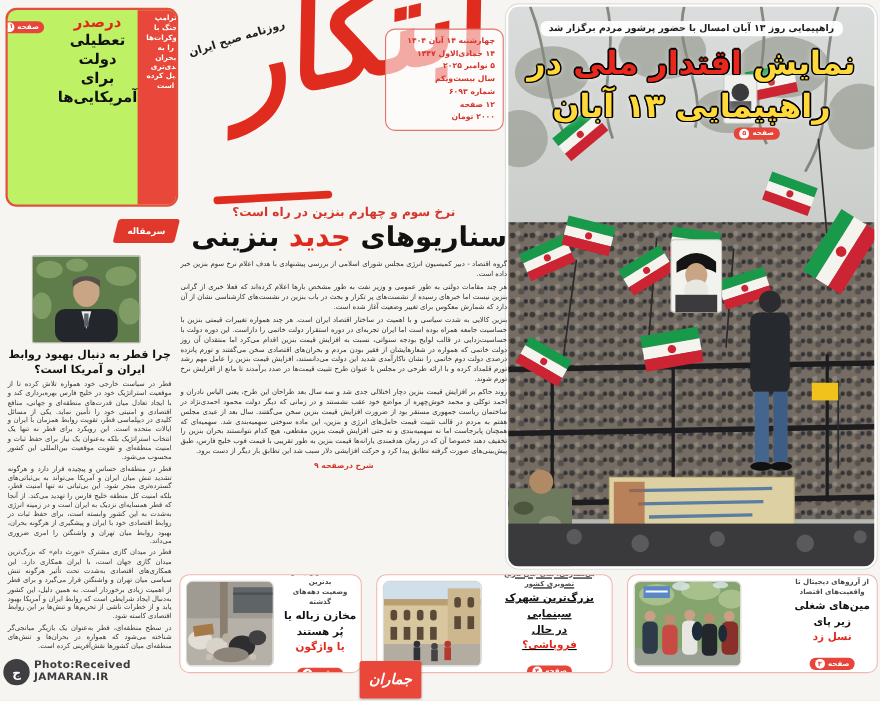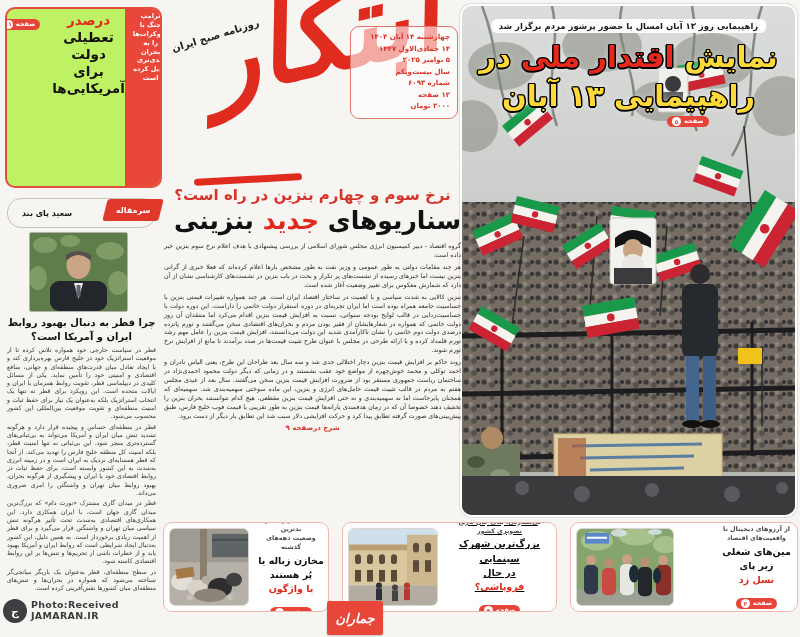--- a/index.html
+++ b/index.html
@@ -41,21 +41,21 @@
         font-style:italic;transform:rotate(-13deg);font-family:"DejaVu Serif","Liberation Serif",serif;}
   .logo-tag{position:absolute;left:12px;top:30px;color:#1d1d1d;font-size:10px;font-weight:bold;
         transform:rotate(-17deg);white-space:nowrap;}
   .logo-tail{position:absolute;left:36px;top:176px;width:108px;height:7px;background:#e02b1f;
         border-radius:4px;transform:rotate(-3deg);}
   .datebox{left:350px;top:26px;width:92px;border:1px solid #e2756a;border-radius:9px;
         padding:5px 7px;color:#d5352b;font-size:7px;font-weight:bold;line-height:1.65;text-align:right;background:rgba(255,255,255,.6);}
 
   
   .main{left:164px;top:176px;width:297px;height:336px;}
-  .main .kick{text-align:center;color:#d5352b;font-weight:bold;font-size:15px;margin-top:10px;}
+  .main .kick{text-align:center;color:#d5352b;font-weight:bold;font-size:11px;margin-top:10px;}
   .main .hl{text-align:right;font-weight:bold;font-size:25px;color:#111;margin-top:2px;}
   .main .hl .red{color:#e0281c;}
   .main .body{margin-top:7px;font-size:6.3px;line-height:1.42;color:#2b2b2b;text-align:justify;}
   .main .body p{margin:0 0 3px;}
   .main .cont{color:#d5352b;font-weight:bold;font-size:7px;text-align:center;margin-top:2px;}
 
   
   .edit{left:5px;top:196px;width:153px;height:416px;}
   .edit .head{position:absolute;left:2px;top:2px;right:2px;height:28px;border:1px solid #c6c2bc;border-radius:14px;}
   .edit .ribbon{position:absolute;right:-3px;top:3px;width:56px;height:22px;background:#e0392b;
@@ -307,23 +307,20 @@
     <div class="body">
       <p>گروه اقتصاد - دبیر کمیسیون انرژی مجلس شورای اسلامی از بررسی پیشنهادی با هدف اعلام نرخ سوم بنزین خبر داده است.</p>
       <p>هر چند مقامات دولتی به طور عمومی و وزیر نفت به طور مشخص بارها اعلام کرده‌اند که فعلا خبری از گرانی بنزین نیست اما خبرهای رسیده از نشست‌های پر تکرار و بحث در باب بنزین در نشست‌های کارشناسی نشان از آن دارد که شمارش معکوس برای تغییر وضعیت آغاز شده است.</p>
       <p>بنزین کالایی به شدت سیاسی و با اهمیت در ساختار اقتصاد ایران است. هر چند همواره تغییرات قیمتی بنزین با حساسیت جامعه همراه بوده است اما ایران تجربه‌ای در دوره استقرار دولت خاتمی را داراست. این دوره دولت با حساسیت‌زدایی در قالب لوایح بودجه سنواتی، نسبت به افزایش قیمت بنزین اقدام می‌کرد اما منتقدان آن روز دولت خاتمی که همواره در شعارهایشان از فقیر بودن مردم و بحران‌های اقتصادی سخن می‌گفتند و تورم پانزده درصدی دولت دوم خاتمی را نشان ناکارآمدی شدید این دولت می‌دانستند، افزایش قیمت بنزین را عامل مهم رشد تورم قلمداد کرده و با ارائه طرحی در مجلس با عنوان طرح تثبیت قیمت‌ها در صدد برآمدند تا مانع از افزایش نرخ تورم شوند.</p>
       <p>روند حاکم بر افزایش قیمت بنزین دچار اختلالی جدی شد و سه سال بعد طراحان این طرح، یعنی الیاس نادران و احمد توکلی و محمد خوش‌چهره از مواضع خود عقب نشستند و در زمانی که دیگر دولت محمود احمدی‌نژاد در ساختمان ریاست جمهوری مستقر بود از ضرورت افزایش قیمت بنزین سخن می‌گفتند. سال بعد از عیدی مجلس هفتم به مردم در قالب تثبیت قیمت حامل‌های انرژی و بنزین، این ماده سوختی سهمیه‌بندی شد. سهمیه‌ای که همچنان پابرجاست اما نه سهمیه‌بندی و نه حتی افزایش قیمت بنزین مقطعی، هیچ کدام نتوانستند بحران بنزین را تخفیف دهند خصوصا آن که در زمان هدفمندی یارانه‌ها قیمت بنزین به طور تقریبی با قیمت فوب خلیج فارس، طبق پیش‌بینی‌های صورت گرفته تطابق پیدا کرد و حرکت افزایشی دلار سبب شد این تطابق بار دیگر از دست برود.</p>
     </div>
     <div class="cont">شرح درصفحه ۹</div>
   </div>
 
   <div class="abs edit">
-    <div class="head">
-      <div class="author">سعید پای بند</div>
-    </div>
     <div class="ribbon">
       <span>سرمقاله</span>
     </div>
     <div class="portrait">
       <svg viewBox="0 0 97 78" preserveAspectRatio="none">
         <rect width="97" height="78" fill="#5f7d4a"></rect>
         <g fill="#7f9c64">
             <ellipse cx="15" cy="12" rx="12" ry="8"></ellipse>
             <ellipse cx="80" cy="18" rx="14" ry="9"></ellipse>
           <ellipse cx="40" cy="8" rx="10" ry="6"></ellipse>

